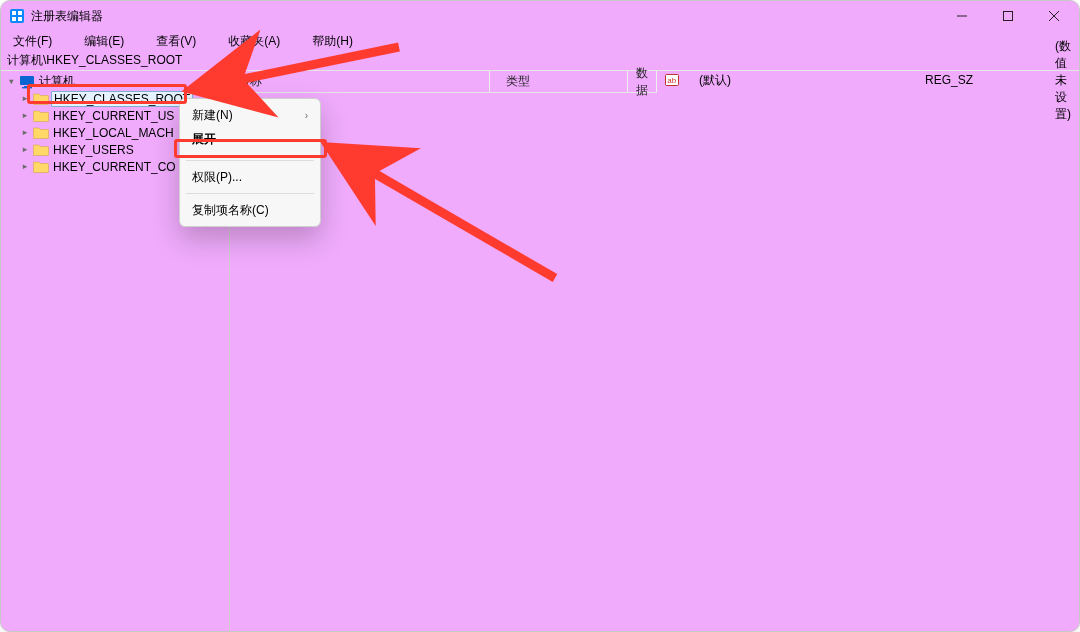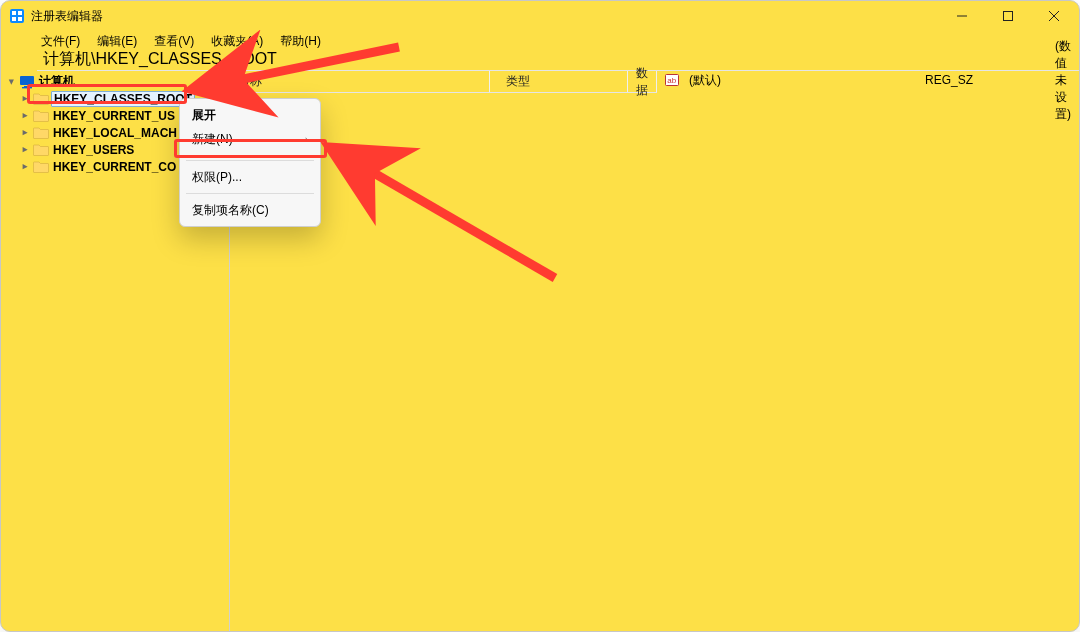--- a/index.html
+++ b/index.html
@@ -1,62 +1,62 @@
 <!DOCTYPE html>
 <html><head>
 <meta charset="utf-8">
 <style>
   * { box-sizing: border-box; margin: 0; padding: 0; font-family: "Microsoft YaHei", "Segoe UI", Tahoma, sans-serif; }
   html, body { width: 1080px; height: 632px; overflow: hidden; }
   .window {
-    width: 1080px; height: 632px; background: #fde047; border-radius: 10px;
+    width: 1080px; height: 632px; background: #f0abfc; border-radius: 10px;
     border: 1px solid #c7c7c7; display: flex; flex-direction: column; position: relative;
     box-shadow: 0 4px 18px rgba(0,0,0,0.08);
   }
   
   .titlebar {
     height: 30px; display: flex; align-items: center; padding: 0 2px 0 8px;
     color: #000; font-size: 12px;
   }
   .titlebar .icon-app { width: 16px; height: 16px; margin-right: 6px; }
   .titlebar .title { flex: 0 0 auto; }
   .titlebar .spacer { flex: 1 1 auto; }
   .win-btn { width: 46px; height: 30px; display:flex; align-items:center; justify-content:center; color:#222; }
   .win-btn svg { width:10px; height:10px; }
   
-  .menubar { height: 20px; display:flex; align-items:center; gap: 1px; padding: 0 4px; font-size:12px; color:#000;margin-left:28px; }
+  .menubar { height: 20px; display:flex; align-items:center; gap: 16px; padding: 0 4px; font-size:12px; color:#000; }
   .menubar .menuitem { padding: 2px 8px; }
   
-  .addressbar { height: 20px; font-size:16px; padding: 0 6px; display:flex; align-items:flex-end; border-bottom:1px solid #e5e5e5;margin-left:36px; }
+  .addressbar { height: 20px; font-size:12px; padding: 0 6px; display:flex; align-items:center; border-bottom:1px solid #e5e5e5; }
   .addressbar span { white-space: nowrap; }
   
   .body-split { flex:1 1 auto; display:flex; min-height:0; }
   .tree-pane { width: 516px; border-right:1px solid #d0d0d0; padding: 2px 2px 2px 4px; font-size:12px; position:relative; }
   .list-pane { flex:1; display:flex; }
   
-  .tree-row { height: 17px; display:flex; align-items:center; gap:2px; white-space:nowrap;font-weight:bold; }
+  .tree-row { height: 17px; display:flex; align-items:center; gap:2px; white-space:nowrap; }
   .tree-row .tw { width:12px; display:inline-flex; justify-content:center; }
   .tree-row .chev { font-size:9px; color:#6b6b6b; transform: translateY(-1px); }
   .tree-row .chev.open { transform: rotate(90deg) translateY(-1px); }
   .tree-row .folder { width:16px; height:13px; }
   .tree-row .computer { width:16px; height:14px; }
   .tree-row .label { padding: 0 2px; }
   .tree-root { }
   .tree-children { margin-left: 14px; }
   .selected-outline { border:1px solid #7daed6; background:#e5f3ff; border-radius:1px; padding:0 1px; }
   
   .list-header { height: 22px; display:flex; border-bottom:1px solid #e5e5e5; font-size:12px; color:#222; }
   .list-header .col { display:flex; align-items:center; padding:0 8px; border-right:1px solid #efefef; }
   .col.name { width: 260px; }
   .col.type { width: 130px; margin-left: 8px; }
   .col.data { flex:1;font-family:Liberation Serif, serif; }
   .list-body { flex:1; font-size:12px; padding: 0; }
   .list-row { height:18px; display:flex; align-items:center; }
   .list-row .cell { display:flex; align-items:center; padding:0 8px; }
-  .list-row .cell.name { width:260px; gap:10px; }
+  .list-row .cell.name { width:260px; gap:20px; }
   .list-row .cell.type { width:130px; }
   .list-row .cell.data { flex:1; }
   .ab-icon { width:14px; height:14px; }
   
   .context-menu {
     position:absolute; left:178px; top:97px; width:142px;
     background:#f7f7f7; border:1px solid #cfcfcf; border-radius:6px;
     box-shadow: 0 12px 28px rgba(0,0,0,0.22); padding:4px 0; font-size:12px; color:#000;
   }
   .context-menu .cmi { height:24px; padding:0 12px; display:flex; align-items:center; justify-content:space-between; }
@@ -211,25 +211,25 @@
               <span>(数值未设置)</span>
             </div>
         </div>
       </div>
     </div>
 
   </div>
 
   <div class="context-menu">
     <div class="cmi">
-      <span style="font-weight:700">展开</span>
-    </div>
-    <div class="cmi">
       <span>新建(N)</span>
       <span class="sub">›</span>
+    </div>
+    <div class="cmi">
+      <span style="font-weight:700">展开</span>
     </div>
     <div class="sep"></div>
     <div class="sep"></div>
     <div class="cmi">
       <span>权限(P)...</span>
     </div>
     <div class="sep"></div>
     <div class="cmi">
       <span>复制项名称(C)</span>
     </div>

